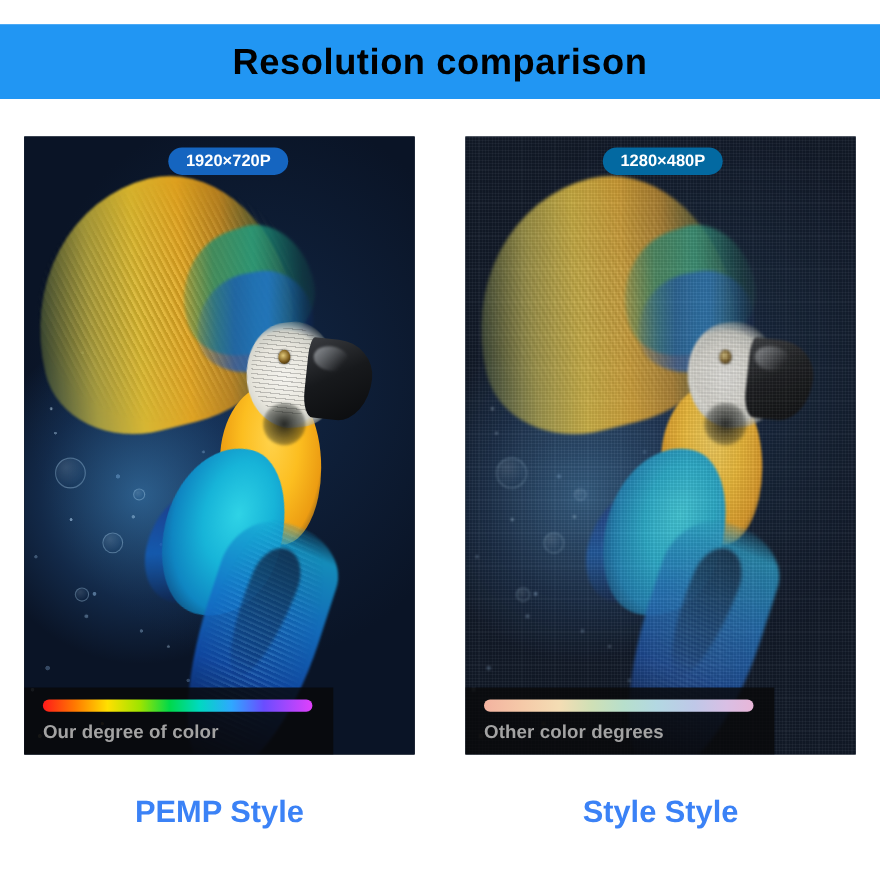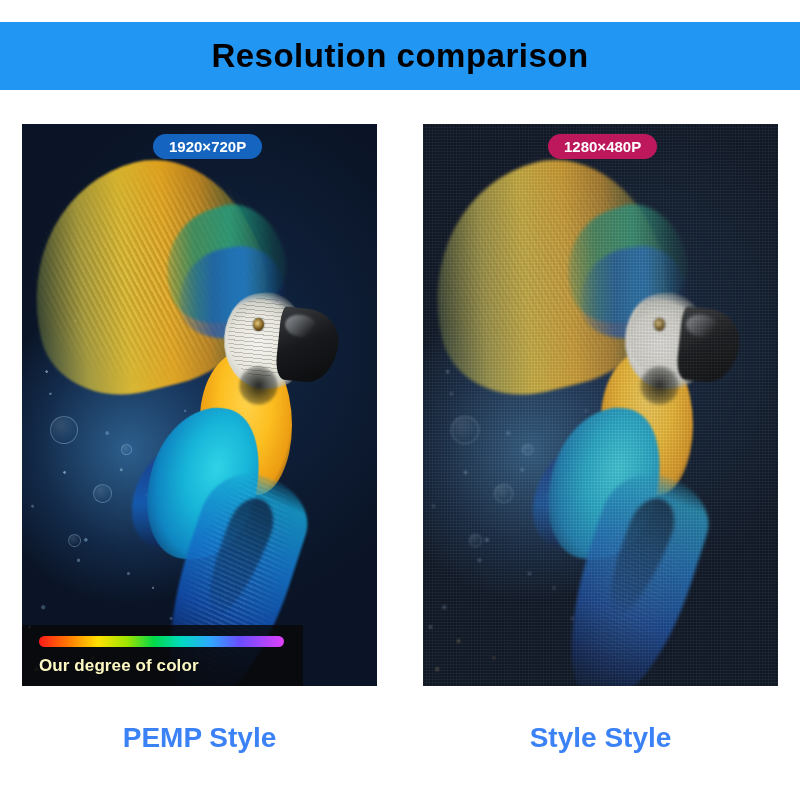--- a/index.html
+++ b/index.html
@@ -336,21 +336,21 @@
     display: flex;
     align-items: center;
     justify-content: center;
     color: #ffffff;
     font-size: 15px;
     font-weight: bold;
     z-index: 5;
     margin-top: 12px;
   }
   .res-pill.left  { left: 153px; background: #1565c0; }
-  .res-pill.right { left: 548px; background: #be185d; }
+  .res-pill.right { left: 548px; background: #0369a1; }
 
   
   .color-card {
     position: absolute;
     bottom: 0;
     left: 0;
     width: 281px;
     height: 61px;
     background: rgba(8,8,10,0.82);
     z-index: 4;
@@ -370,21 +370,21 @@
   }
   .gradient-bar.washed {
     background: linear-gradient(90deg,
       #f3b3a0 0%, #f5c9a8 14%, #f4ddb4 28%, #cfe0b6 40%,
       #b7dfcc 52%, #b3d8e2 64%, #bfc8e8 78%, #d9bfe4 90%, #e8b6d8 100%);
   }
   .card-caption {
     position: absolute;
     left: 17px;
     top: 31px;
-    color: #fef9c3;
+    color: #a3a3a3;
     font-size: 17px;
     font-weight: bold;
     letter-spacing: 0.1px;
     white-space: nowrap;
   }
 
   
   .style-caption {
     position: absolute;
     top: 722px;
@@ -462,19 +462,23 @@
       <div class="tail-dark"></div>
       <div class="head"></div>
       <div class="head-lines"></div>
       <div class="throat-dark"></div>
       <div class="beak"></div>
       <div class="beak-hi"></div>
       <div class="eye"></div>
     </div>
     <div class="pixelate"></div>
 
+    <div class="color-card">
+      <div class="gradient-bar washed"></div>
+      <div class="card-caption">Other color degrees</div>
+    </div>
   </div>
   <div class="res-pill right">
     <span>1280×480P</span>
   </div>
   <div class="style-caption right">Style Style</div>
 
 </div>
 
 </body></html>

